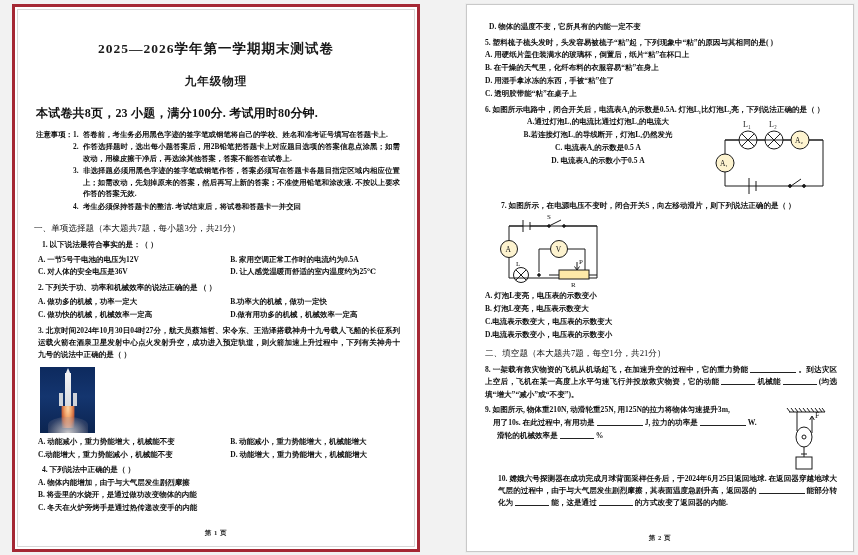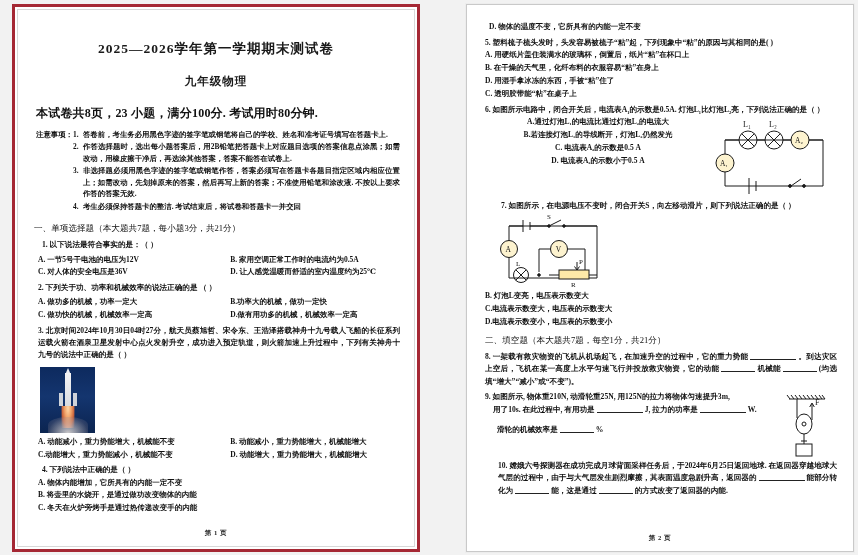--- a/index.html
+++ b/index.html
@@ -189,21 +189,21 @@
           <span class="c">A. 动能减小，重力势能增大，机械能不变</span>
           <span class="c">B. 动能减小，重力势能增大，机械能增大</span>
         </div>
         <div class="opt-row">
           <span class="c">C.动能增大，重力势能减小，机械能不变</span>
           <span class="c">D. 动能增大，重力势能增大，机械能增大</span>
         </div>
       </div>
 
       <div class="q narrow">4. 下列说法中正确的是（      ）</div>
-      <div class="opt-line">A. 物体内能增加，它所具有的内能一定不变</div>
+      <div class="opt-line">A. 物体内能增加，由于与大气层发生剧烈摩擦</div>
       <div class="opt-line">B. 将壶里的水烧开，是通过做功改变物体的内能</div>
       <div class="opt-line">C. 冬天在火炉旁烤手是通过热传递改变手的内能</div>
 
       <div class="pagenum">第 1 页</div>
     </div>
   </div>
 
   <div class="page" id="page2">
     <div class="inner">
 
@@ -293,37 +293,38 @@
             <path d="M80 48 L80 56 M77.5 52.5 L80 56 L82.5 52.5"></path>
           </g>
           <text class="circ-text" x="50" y="5" font-size="7" fill="#111">S</text>
           <text class="circ-text" x="8.5" y="38" font-size="7.5" fill="#111">A</text>
           <text class="circ-text" x="58.7" y="38" font-size="7.5" fill="#111">V</text>
           <text class="circ-text" x="19" y="52" font-size="7" fill="#111">L</text>
           <text class="circ-text" x="82" y="50" font-size="7" fill="#111">P</text>
           <text class="circ-text" x="74" y="73" font-size="7" fill="#111">R</text>
         </svg>
       </div>
+      <div class="opt-line" style="margin-left:2px">A. 灯泡L变亮，电压表的示数变小</div>
       <div class="opt-line" style="margin-left:2px">B. 灯泡L变亮，电压表示数变大</div>
       <div class="opt-line" style="margin-left:2px">C.电流表示数变大，电压表的示数变大</div>
       <div class="opt-line" style="margin-left:2px">D.电流表示数变小，电压表的示数变小</div>
 
       <div class="section-head" style="margin-top:6px">二、填空题（本大题共7题，每空1分，共21分）</div>
 
       <div class="q" style="margin-left:2px">
         <span>8. 一架载有救灾物资的飞机从机场起飞，在加速升空的过程中，它的重力势能</span><span class="blank lg"></span><span>。到达灾区上空后，飞机在某一高度上水平匀速飞行并投放救灾物资，它的动能</span><span class="blank"></span><span>机械能</span><span class="blank"></span><span>(均选填“增大”“减小”或“不变”)。</span>
       </div>
 
       <div style="display:flex;align-items:flex-start;margin-top:3px;">
         <div style="flex:1 1 auto;">
           <div class="q" style="margin-left:2px;margin-top:0">9. 如图所示, 物体重210N, 动滑轮重25N, 用125N的拉力将物体匀速提升3m,</div>
           <div class="q" style="margin-left:10px;margin-top:1px">
             <span>用了10s. 在此过程中, 有用功是</span><span class="blank lg"></span><span>J, 拉力的功率是</span><span class="blank lg"></span><span>W.</span>
           </div>
-          <div class="q" style="margin-left:14px;margin-top:7px">
+          <div class="q" style="margin-left:14px;margin-top:1px">
             <span>滑轮的机械效率是</span><span class="blank"></span><span>%</span>
           </div>
         </div>
         <div style="flex:0 0 56px;padding-top:1px;">
           <svg class="fig" width="54" height="66" viewBox="0 0 54 66">
             <g fill="none" stroke="#1a1a1a" stroke-width="1">
 
               <path d="M8 7 L44 7"></path>
               <path d="M9 7 L6 3 M13 7 L10 3 M17 7 L14 3 M21 7 L18 3 M25 7 L22 3 M29 7 L26 3 M33 7 L30 3 M37 7 L34 3 M41 7 L38 3 M44 7 L41 3"></path>
 

